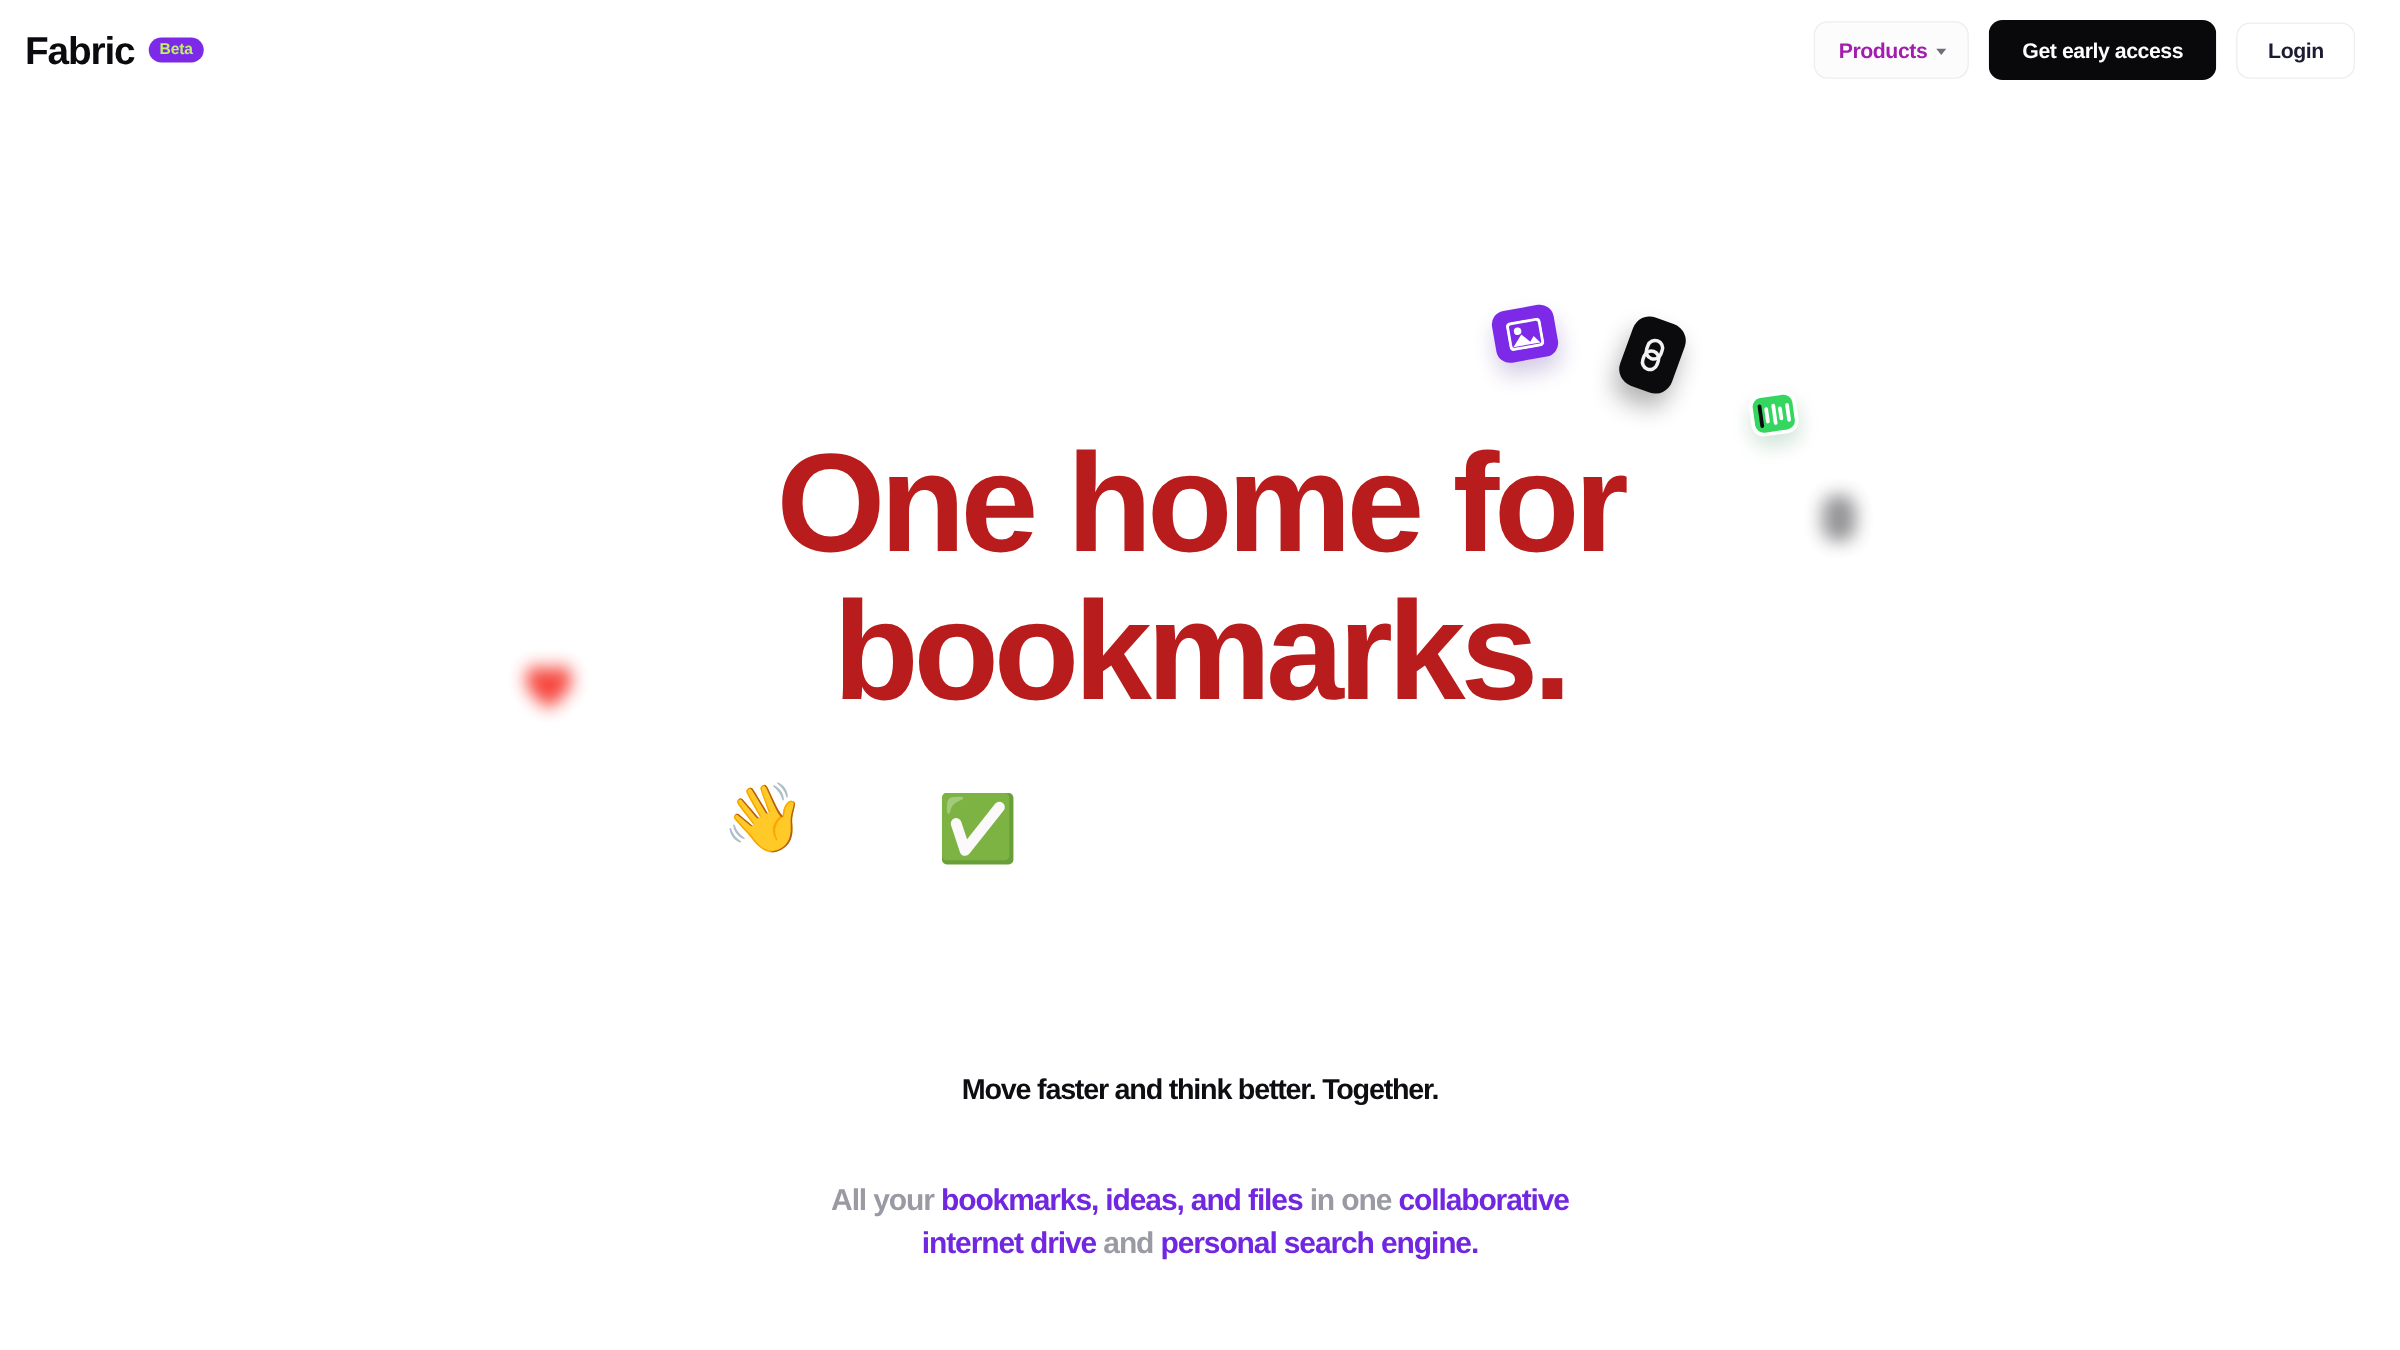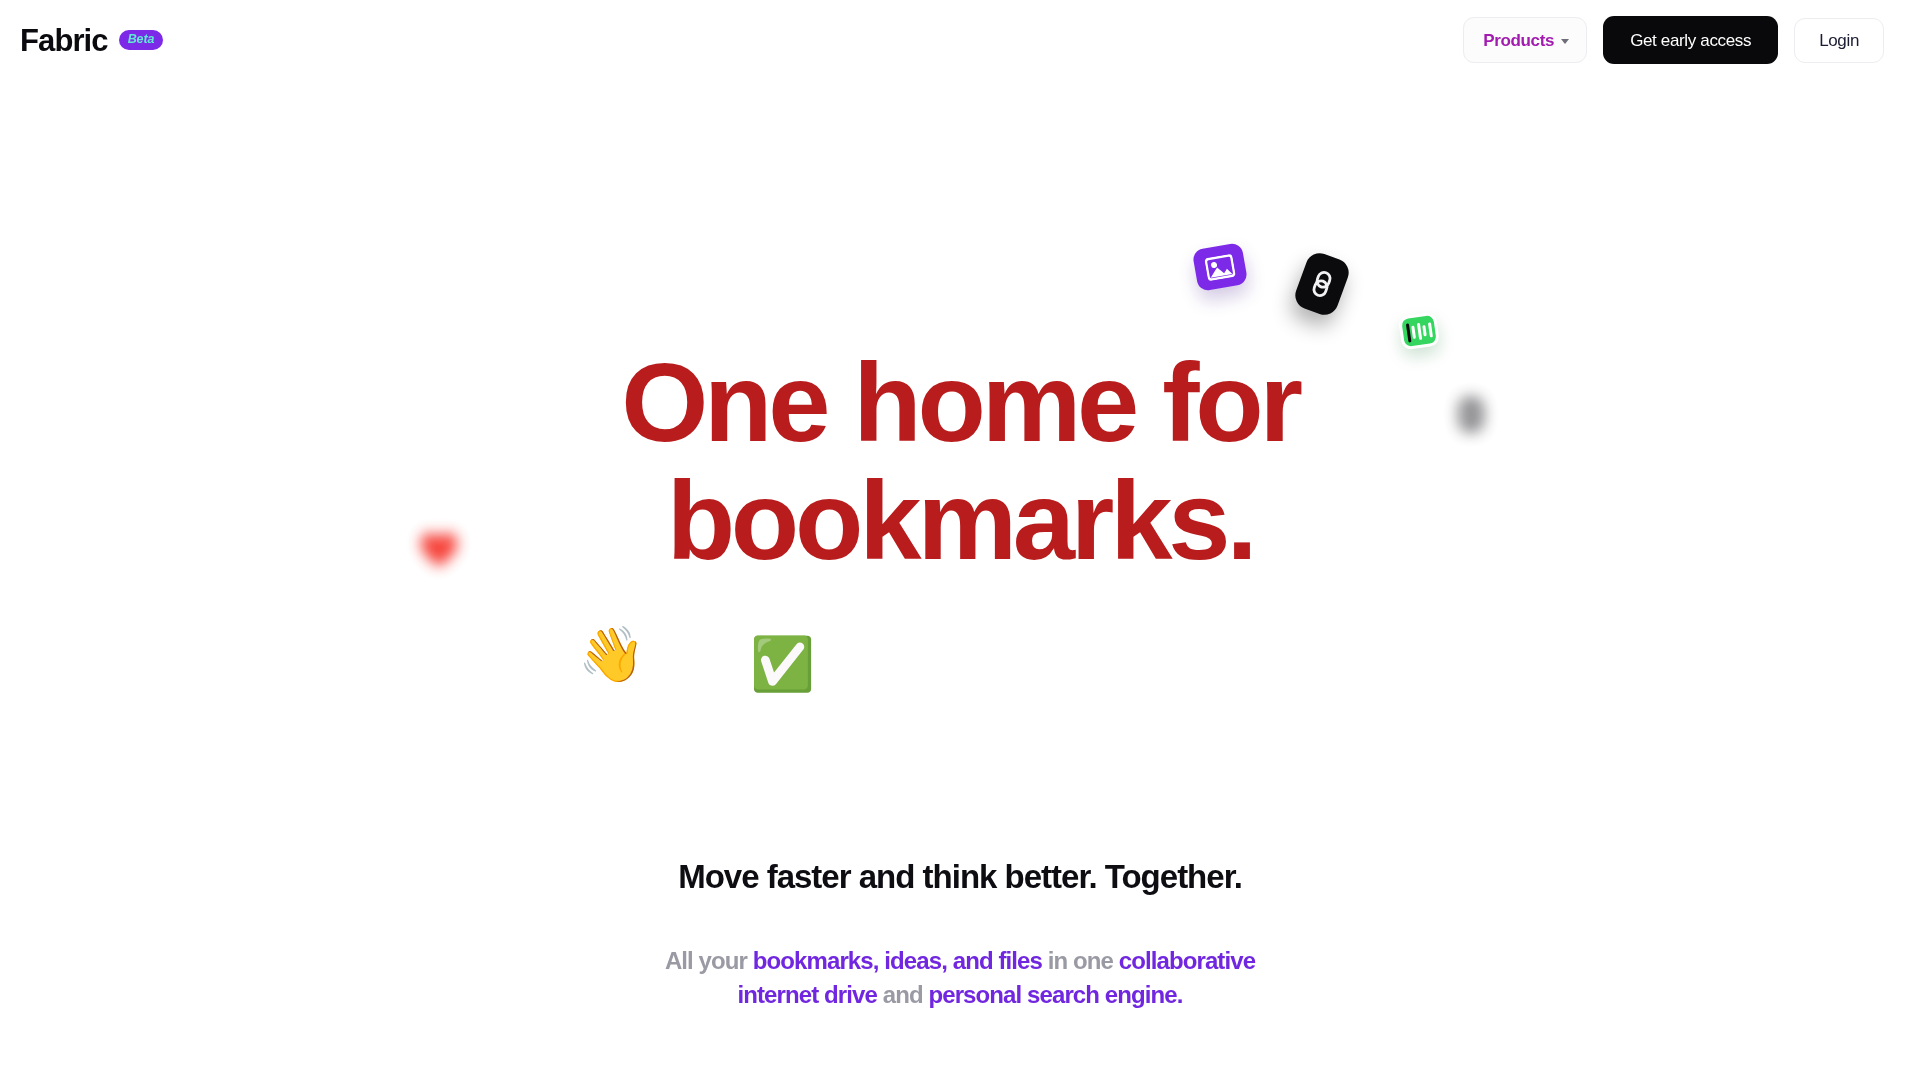--- a/index.html
+++ b/index.html
@@ -42,44 +42,43 @@
     letter-spacing: -0.9px;
     color: #0b0b0f;
     line-height: 1;
   }
 
   .beta-badge {
     display: inline-flex;
     align-items: center;
     justify-content: center;
     background: #7d2ae8;
-    color: #5eead4;
+    color: #bef264;
     font-size: 12.5px;
     font-weight: 700;
     letter-spacing: -0.1px;
     border-radius: 999px;
     padding: 3px 9px 4px;
     line-height: 1;
-    font-style: italic;
   }
 
   .nav-actions {
     display: flex;
     align-items: center;
     gap: 16px;
   }
 
   .btn {
     display: inline-flex;
     align-items: center;
     justify-content: center;
     gap: 7px;
     border-radius: 11px;
     font-size: 17px;
-    font-weight: 400;
+    font-weight: 700;
     letter-spacing: -0.35px;
     cursor: pointer;
     white-space: nowrap;
     border: 1px solid transparent;
     line-height: 1;
   }
 
   .btn-products {
     background: #fcfcfd;
     border: 1px solid #ededf1;
@@ -137,21 +136,21 @@
   }
 
   .headline .line { display: block; }
 
   .subhead {
     position: absolute;
     top: 858px;
     left: 0;
     width: 1920px;
     text-align: center;
-    font-size: 33px;
+    font-size: 23px;
     font-weight: 700;
     letter-spacing: -1.0px;
     color: #0d0d12;
     pointer-events: auto;
   }
 
   .lede {
     position: absolute;
     top: 944px;
     left: 50%;

